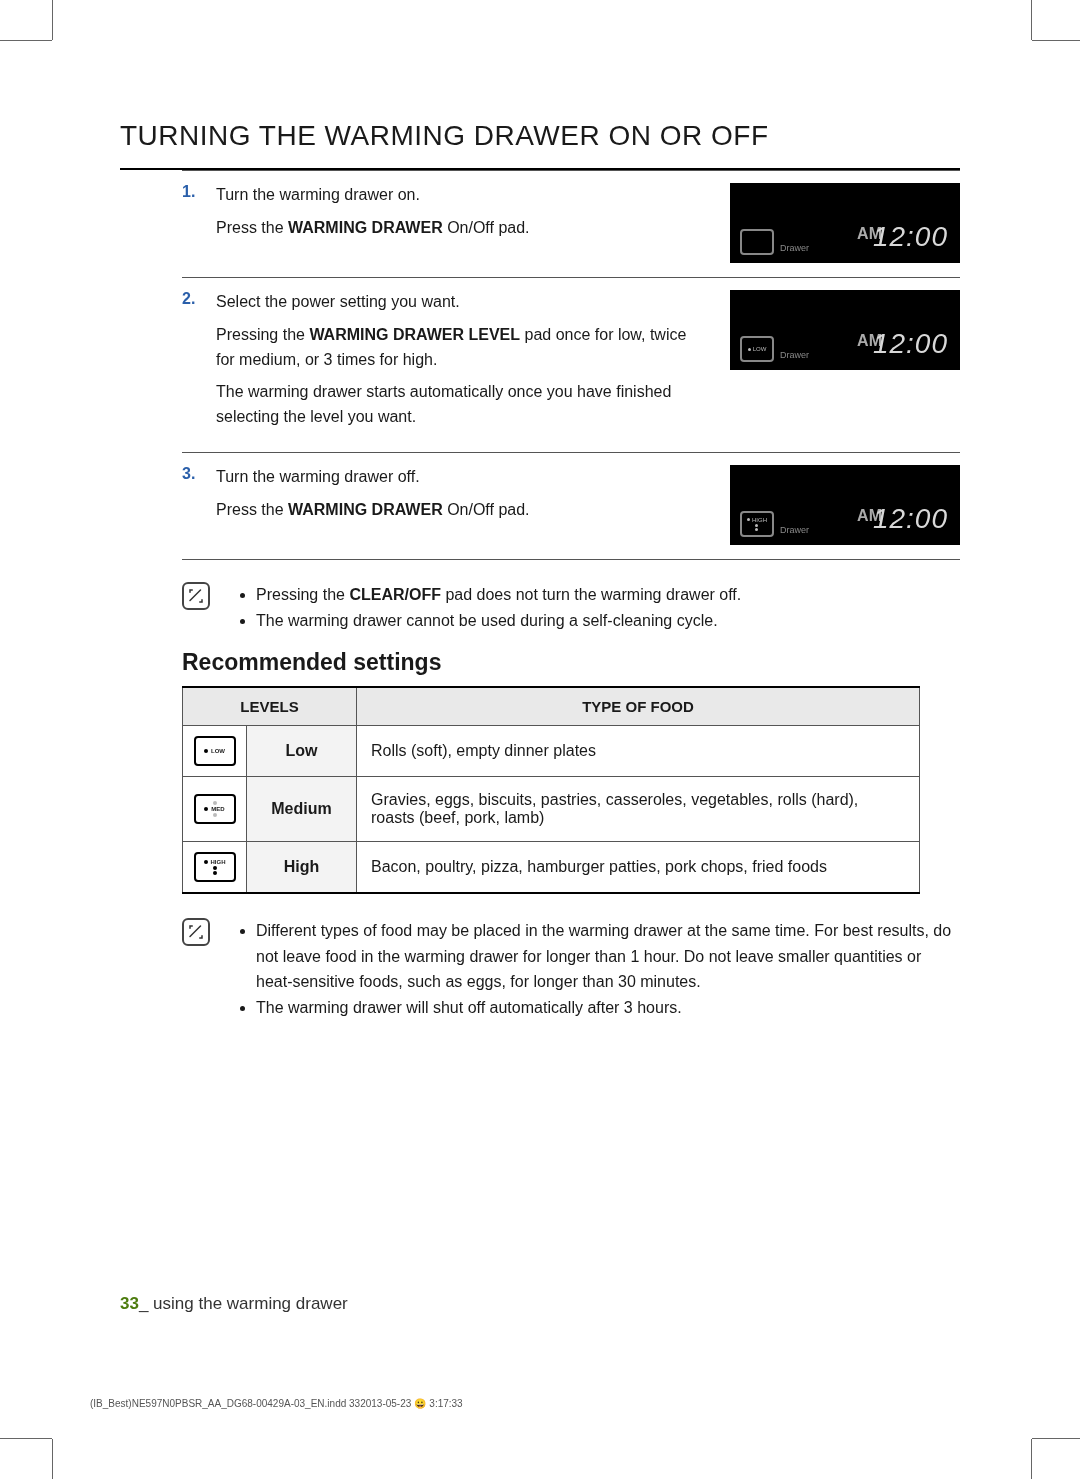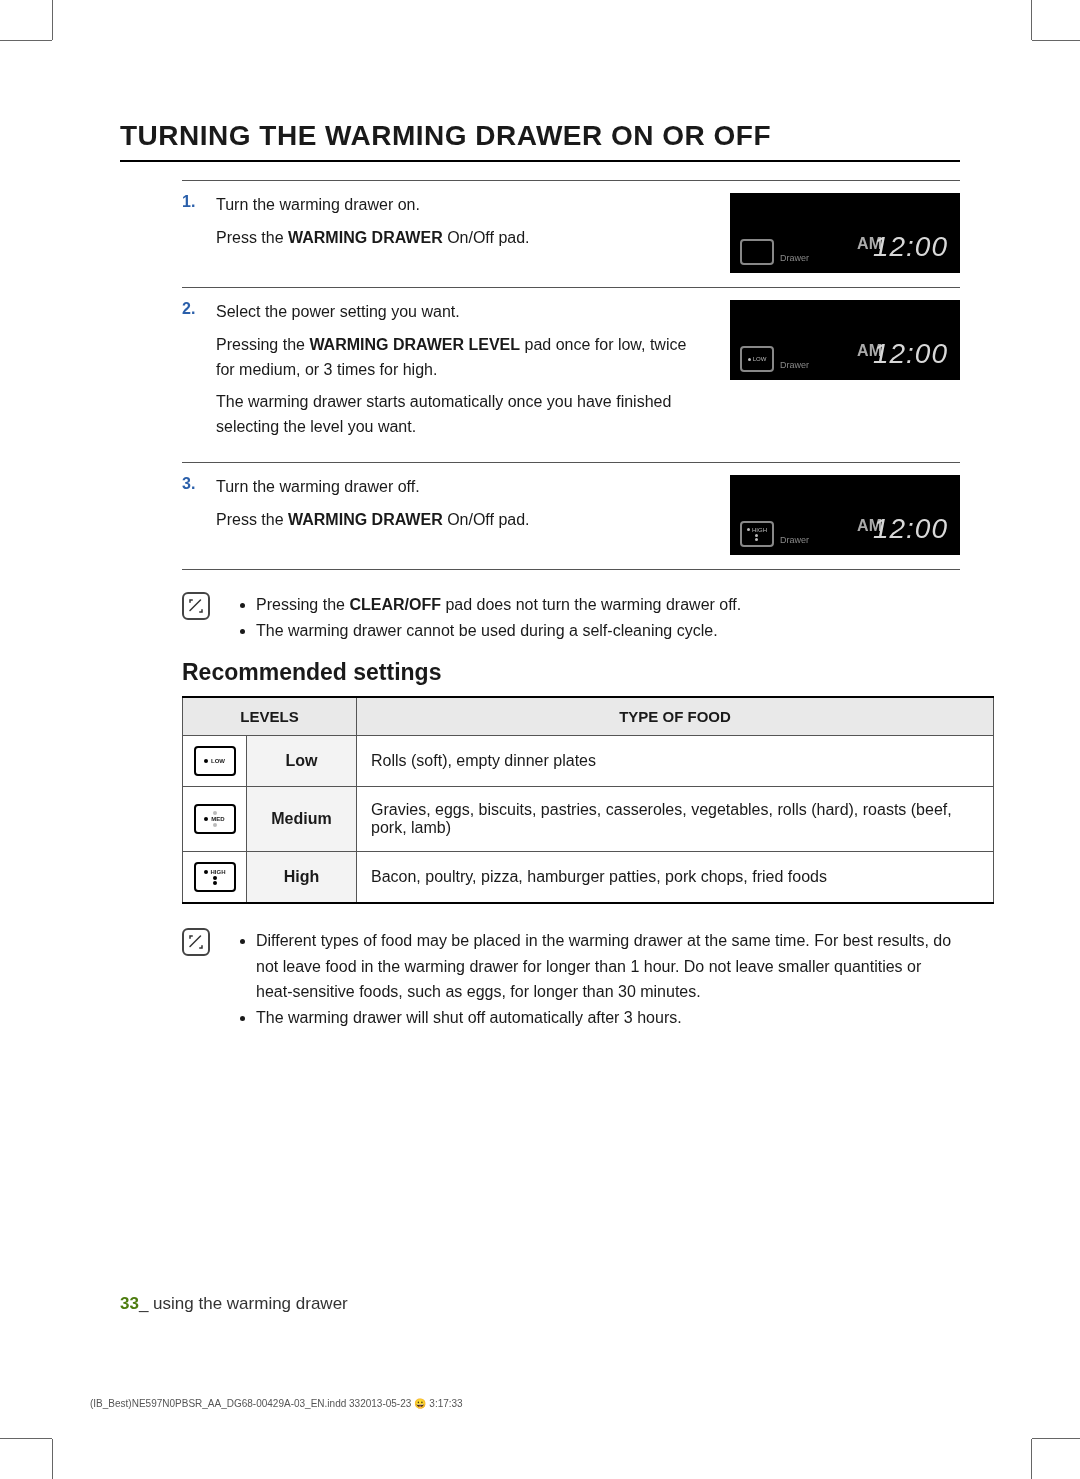--- a/index.html
+++ b/index.html
@@ -21,25 +21,24 @@
   .crop-br-h { position: absolute; right: 0; bottom: 40px; width: 48px; height: 1px; background: #666; }
 
   .page {
     position: absolute;
     left: 120px;
     top: 120px;
     width: 840px;
   }
   .title {
     font-size: 28px;
-    font-weight: 700;
+    font-weight: 400;
     letter-spacing: 0.5px;
     border-bottom: 2px solid #000;
-    padding-bottom: 8px;
-    margin-bottom: 18px;
+    padding-bottom: 16px;
   }
   .steps { padding-left: 62px; }
   .step {
     border-top: 1px solid #555;
     padding: 12px 0 14px 0;
     display: flex;
     gap: 18px;
   }
   .step:last-child { border-bottom: 1px solid #555; }
   .stepnum {
@@ -76,21 +75,21 @@
     width: 28px; height: 28px; border: 2px solid #444; border-radius: 6px;
     display:flex; align-items:center; justify-content:center; flex-shrink:0;
   }
   .note-icon svg { width: 18px; height: 18px; }
   .note-list { font-size: 16px; line-height: 1.6; list-style: disc; padding-left: 20px; }
 
   .subtitle {
     font-size: 23px; margin: 16px 0 10px 62px;
   }
   .rec-table {
-    margin-left: 62px; width: 812px; border-collapse: collapse;
+    margin-left: 62px; width: 738px; border-collapse: collapse;
     border-top: 2.5px solid #000; border-bottom: 2.5px solid #000;
   }
   .rec-table th {
     background: #e9e9e9; font-size: 15px; padding: 10px 8px; border: 1px solid #555;
     text-align: center;
   }
   .rec-table td {
     border: 1px solid #555; padding: 14px 14px; font-size: 16px; vertical-align: middle;
   }
   .rec-table td.icon-cell { width: 64px; text-align:center; padding:10px 6px;}

